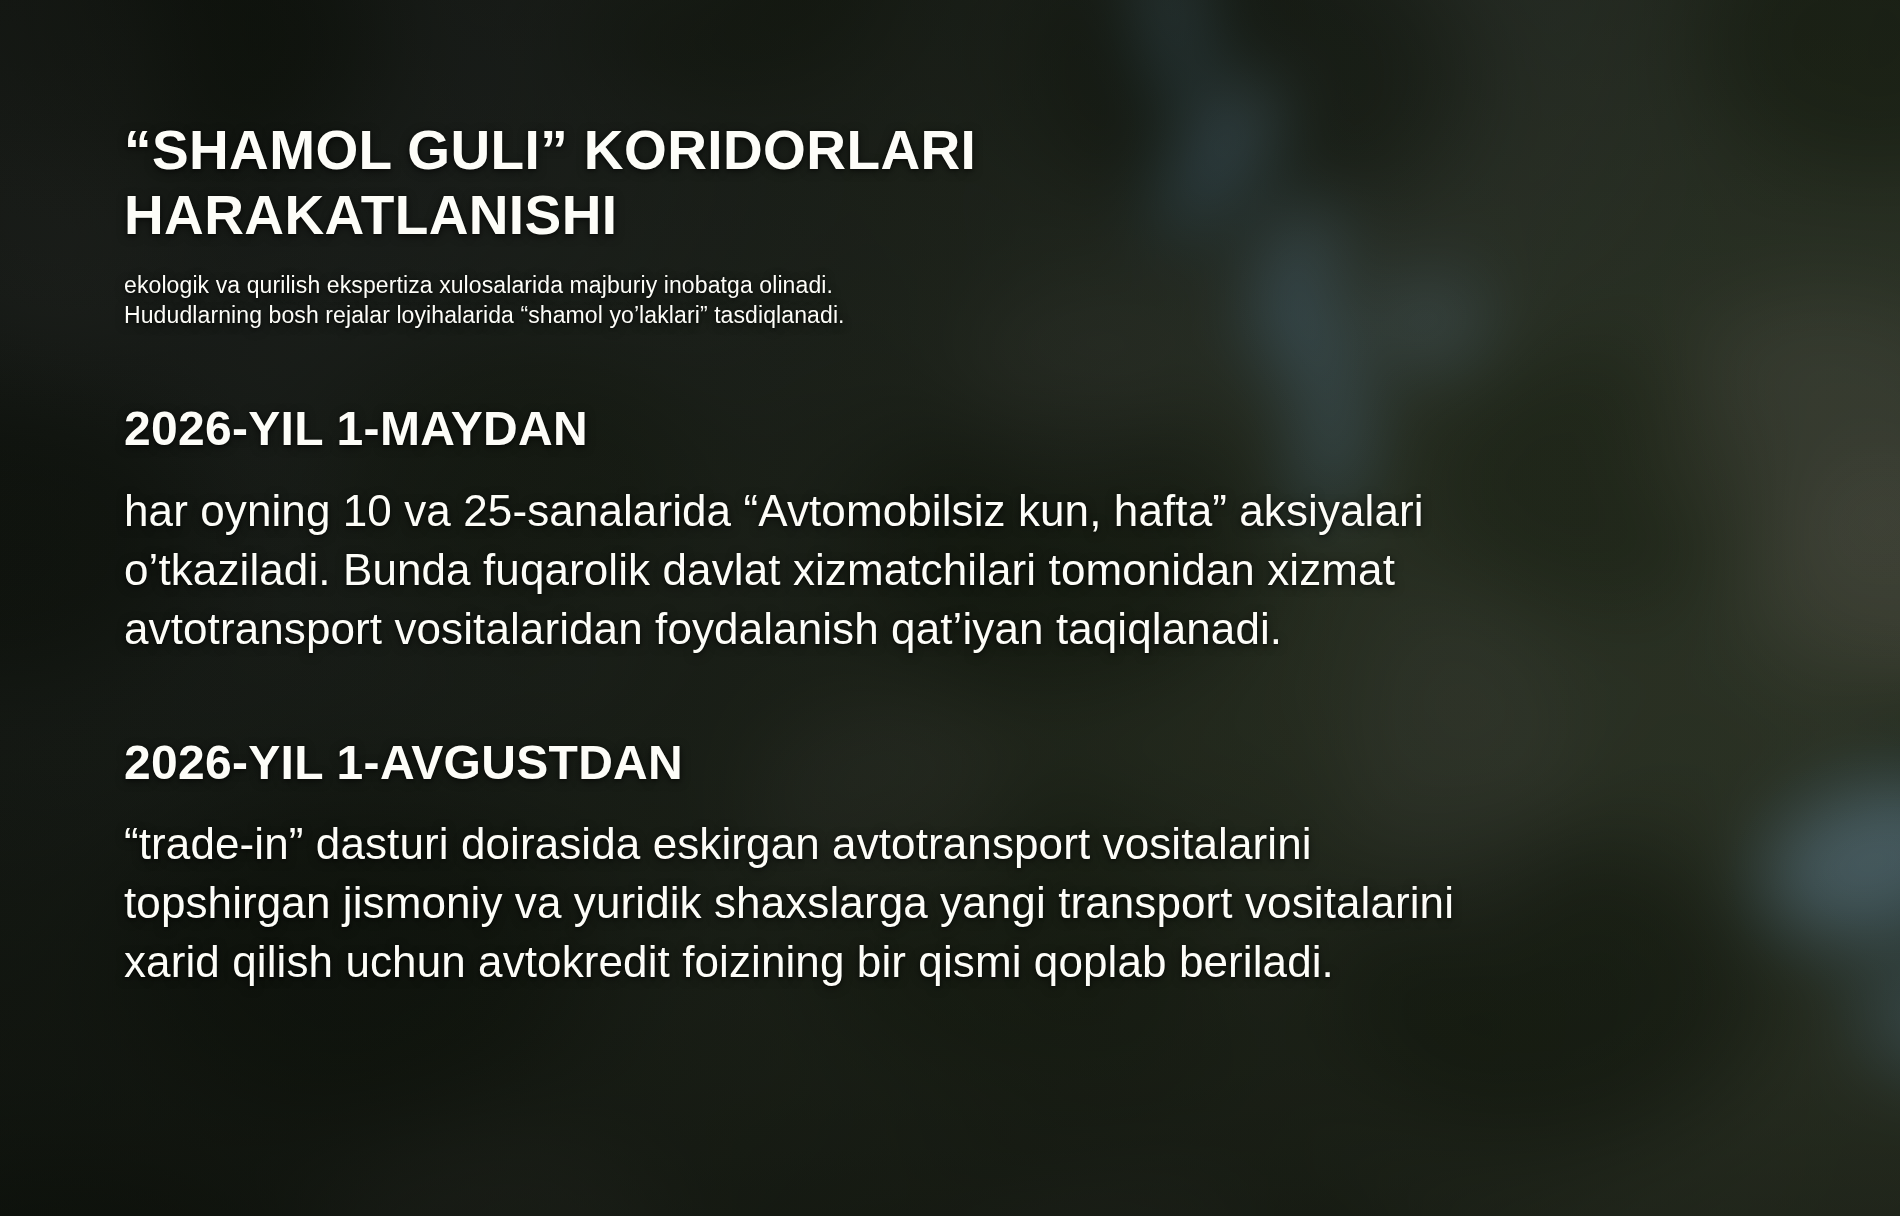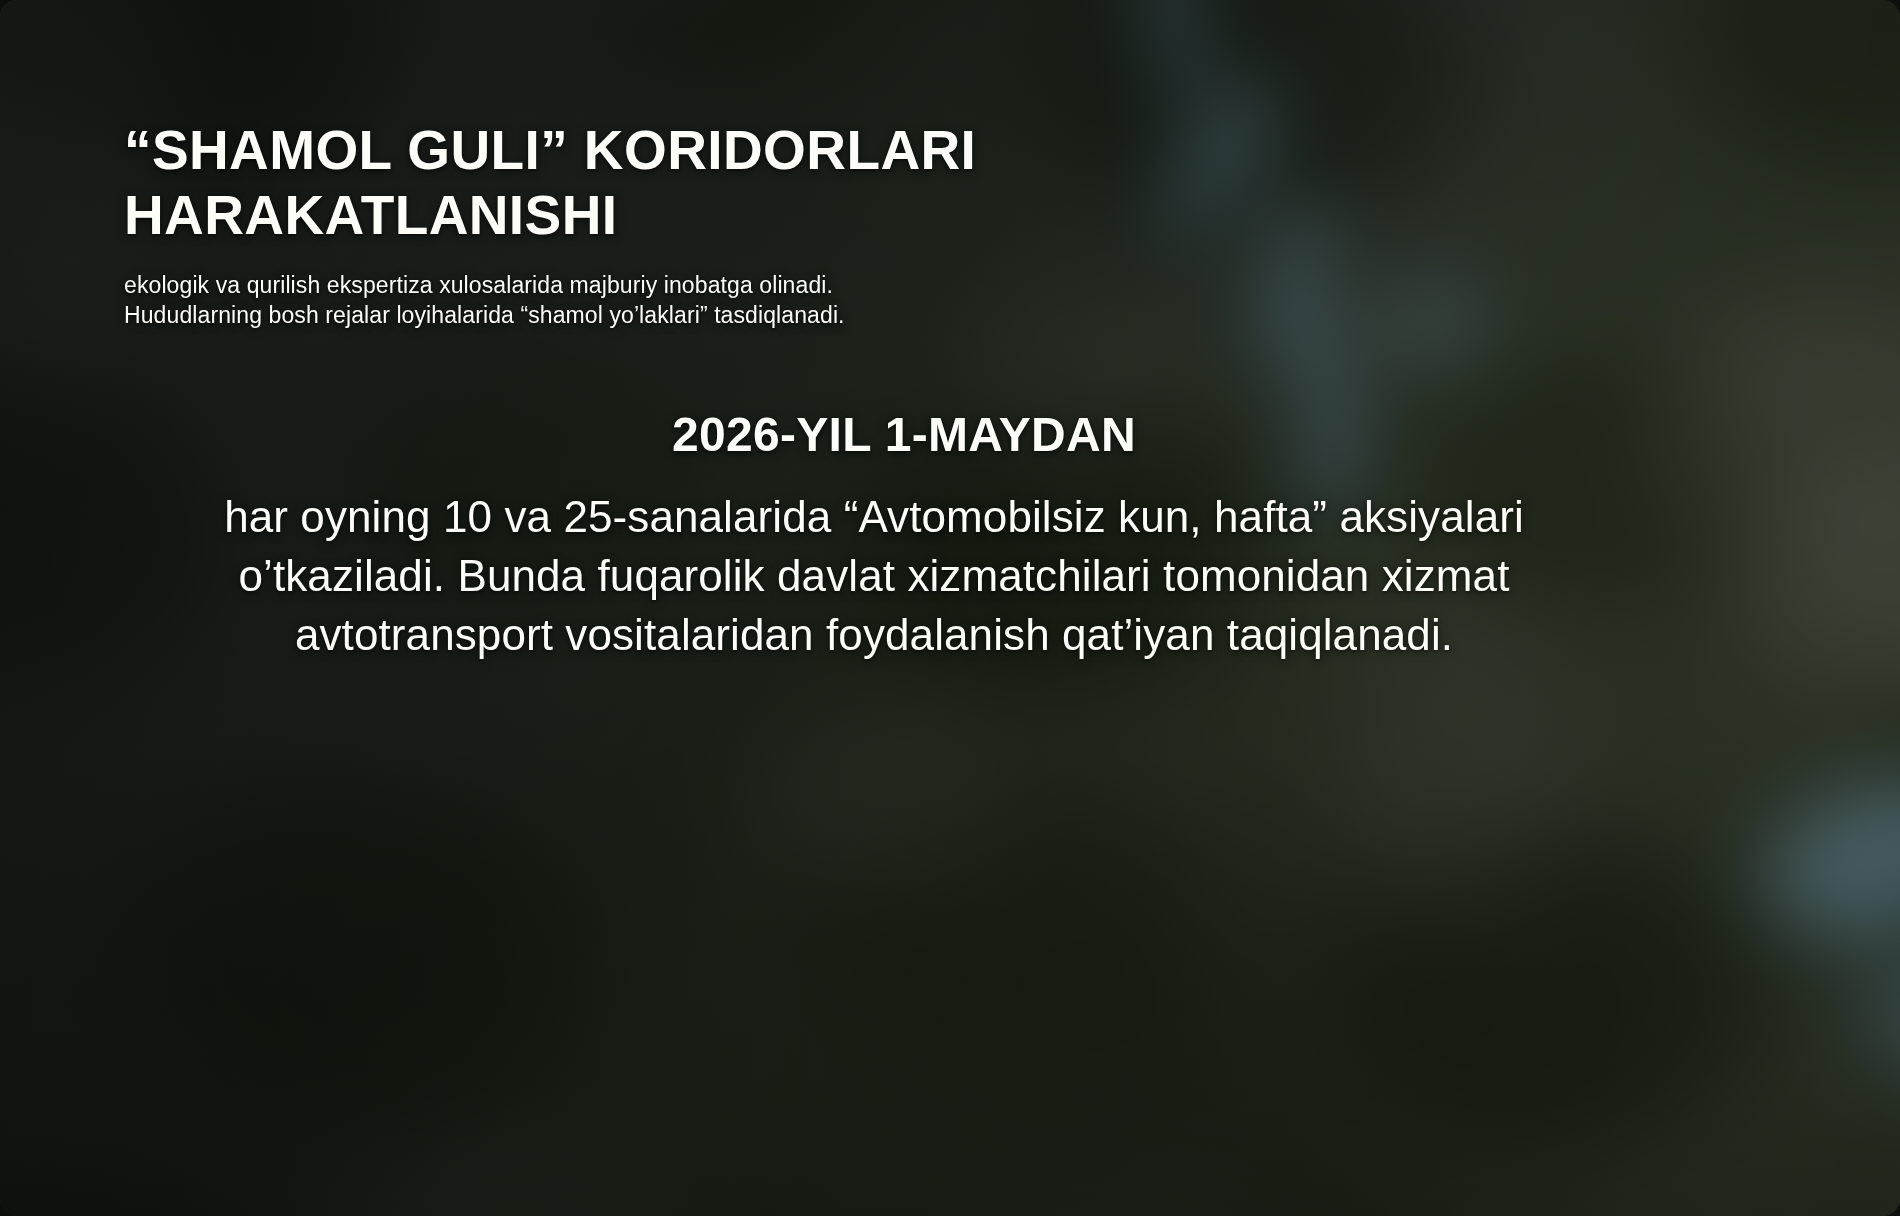--- a/index.html
+++ b/index.html
@@ -18,21 +18,20 @@
   }
 
   
   #slide {
     position:absolute;
     inset:0;
     width:1900px;
     height:1216px;
     overflow:hidden;
     isolation:isolate;
-    border-radius:18px;
   }
 
   
   .bg-photo {
     position:absolute;
     left:-140px; top:-140px;
     width:2180px; height:1496px;
     filter:blur(34px) saturate(1.05);
     transform:scale(1.06);
   }
@@ -186,21 +185,21 @@
   }
 
   .lede {
     font-size:23px;
     font-weight:400;
     line-height:1.33;
     max-width:1560px;
     letter-spacing:.1px;
   }
 
-  .section { margin-top:72px;text-align:center; }
+  .section { margin-top:72px; }
 
   .section-head {
     font-size:48px;
     font-weight:700;
     letter-spacing:.3px;
     line-height:1.1;
     margin-bottom:26px;
   }
 
   .section-body {
@@ -261,15 +260,21 @@
     <p class="lede">ekologik va qurilish ekspertiza xulosalarida majburiy inobatga olinadi.
 Hududlarning bosh rejalar loyihalarida “shamol yo’laklari” tasdiqlanadi.</p>
 
     <div class="section">
       <h2 class="section-head">2026-YIL 1-MAYDAN</h2>
       <p class="section-body">har oyning 10 va 25-sanalarida “Avtomobilsiz kun, hafta” aksiyalari
 o’tkaziladi. Bunda fuqarolik davlat xizmatchilari tomonidan xizmat
 avtotransport vositalaridan foydalanish qat’iyan taqiqlanadi.</p>
     </div>
 
+    <div class="section">
+      <h2 class="section-head">2026-YIL 1-AVGUSTDAN</h2>
+      <p class="section-body">“trade-in” dasturi doirasida eskirgan avtotransport vositalarini
+topshirgan jismoniy va yuridik shaxslarga yangi transport vositalarini
+xarid qilish uchun avtokredit foizining bir qismi qoplab beriladi.</p>
+    </div>
 
   </div>
 </div>
 
 </body></html>

